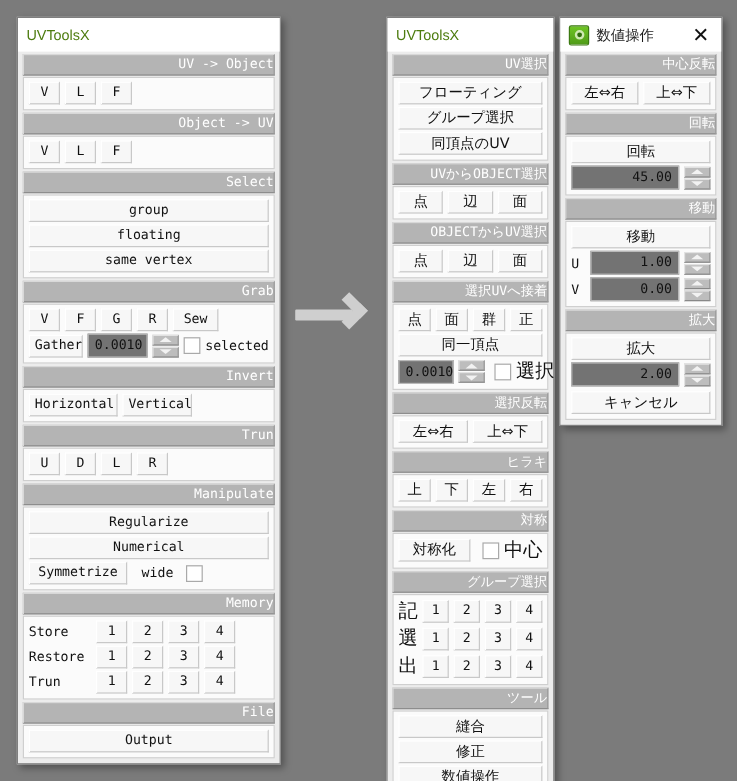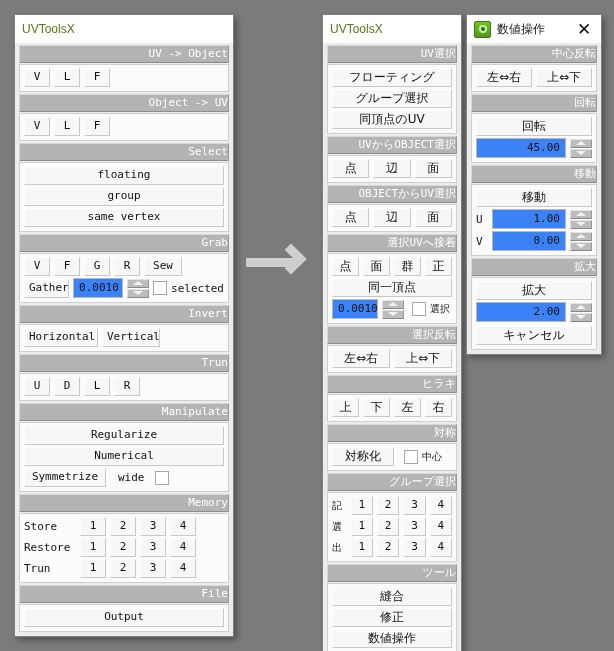--- a/index.html
+++ b/index.html
@@ -94,21 +94,21 @@
     padding:0 4px;
     white-space:nowrap;
     overflow:hidden;
     cursor:default;
   }
   .btn.jp{font-family:"DejaVu Sans","Liberation Sans",sans-serif;font-size:12px;}
   .btn.sq{width:26px;padding:0;}
   .btn.sq2{width:30px;padding:0;}
   .btn.flex{flex:1 1 0;}
   .field{
-    background:#3b82f6;
+    background:#737373;
     border:1px solid #b9b9b9;
     height:20px;
     line-height:18px;
     font-size:11px;
     text-align:right;
     padding:0 5px;
     box-sizing:border-box;
     color:#111;
   }
   .spin{
@@ -124,21 +124,21 @@
     display:block;width:0;height:0;border-left:5px solid transparent;
     border-right:5px solid transparent;
   }
   .spin .up span{border-bottom:4px solid #f2f2f2;}
   .spin .dn span{border-top:4px solid #f2f2f2;}
   .chk{
     width:14px;height:14px;background:#fff;border:1px solid #a9a9a9;
     box-sizing:border-box;flex:0 0 auto;
   }
   .lbl{font-size:11px;color:#111;white-space:nowrap;}
-  .lbl.jp{font-family:"DejaVu Sans","Liberation Sans",sans-serif;font-size:10px;}
+  .lbl.jp{font-family:"DejaVu Sans","Liberation Sans",sans-serif;font-size:16px;}
 
   
   .arrow{
     position:absolute;left:246px;top:242px;width:70px;height:40px;
   }
   .arrow .shaft{
     position:absolute;left:0;top:16px;width:48px;height:9px;
     background:#cfcfcf;border-radius:1px;
   }
   .arrow .head{
@@ -177,24 +177,24 @@
       <div class="row">
         <div class="btn sq">V</div>
         <div class="btn sq">L</div>
         <div class="btn sq">F</div>
       </div>
     </div>
 
     <div class="sec-head">Select</div>
     <div class="sec-body">
       <div class="row">
+          <div class="btn flex">group</div>
+        </div>
+      <div class="row">
           <div class="btn flex">floating</div>
-        </div>
-      <div class="row">
-          <div class="btn flex">group</div>
         </div>
       <div class="row">
           <div class="btn flex">same vertex</div>
         </div>
     </div>
 
     <div class="sec-head">Grab</div>
     <div class="sec-body">
       <div class="row">
         <div class="btn sq">V</div>

